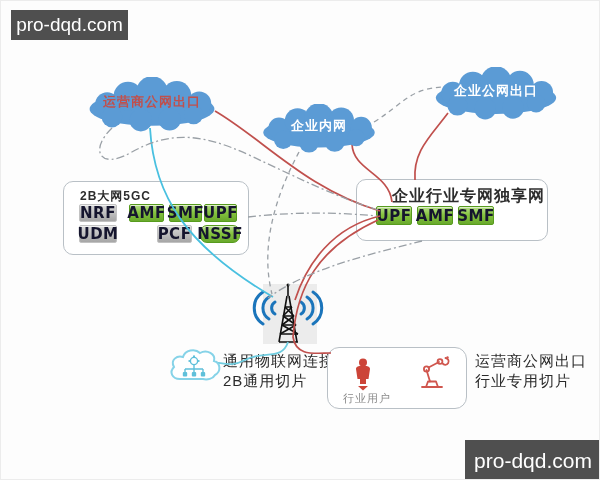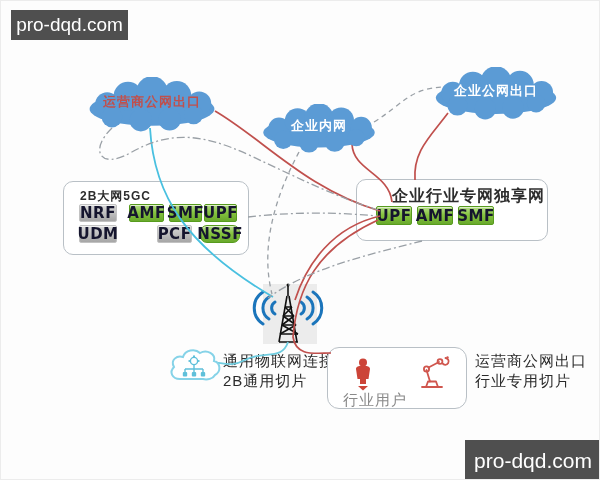--- a/index.html
+++ b/index.html
@@ -30,21 +30,21 @@
 
   
   #links{position:absolute;left:0;top:0;z-index:3;pointer-events:none;}
 
   
   .antenna{position:absolute;z-index:2;}
 
   
   .note-text{position:absolute;z-index:2;font-size:15px;color:#2b2b2b;line-height:20px;font-weight:500;letter-spacing:1px;}
   .user-box{position:absolute;z-index:2;background:#fff;border:1.5px solid #b9c0c6;border-radius:12px;}
-  .user-caption{position:absolute;z-index:2;font-size:15px;color:#8a8a8a;letter-spacing:1px;}
+  .user-caption{position:absolute;z-index:2;font-size:11px;color:#8a8a8a;letter-spacing:1px;}
 
   
   .watermark{position:absolute;z-index:10;background:#4f4f4f;color:#ffffff;
         display:flex;align-items:center;justify-content:center;
         font-size:20px;font-family:"Liberation Sans",sans-serif;}
   .icon{position:absolute;z-index:4;}
 </style>
 </head>
 <body>
 

